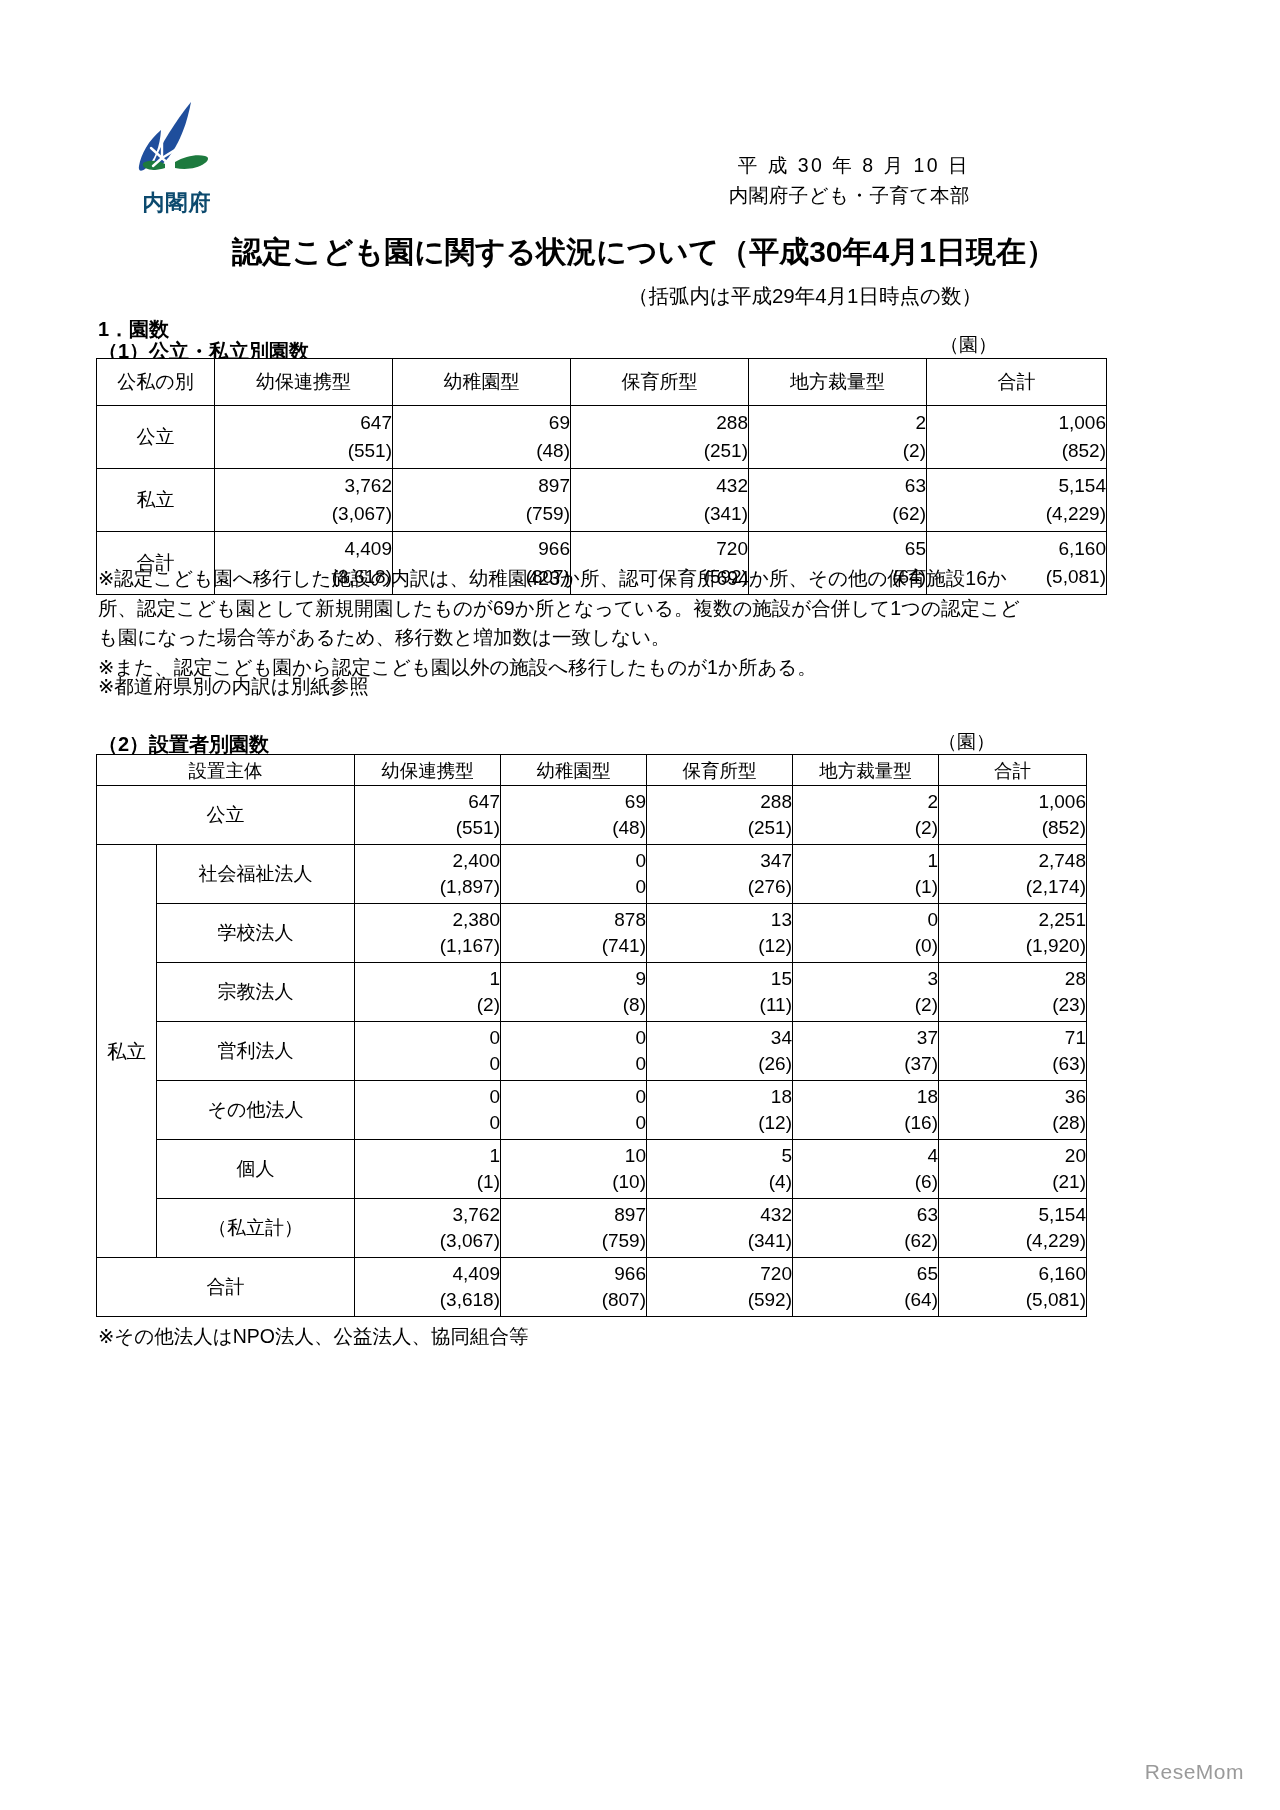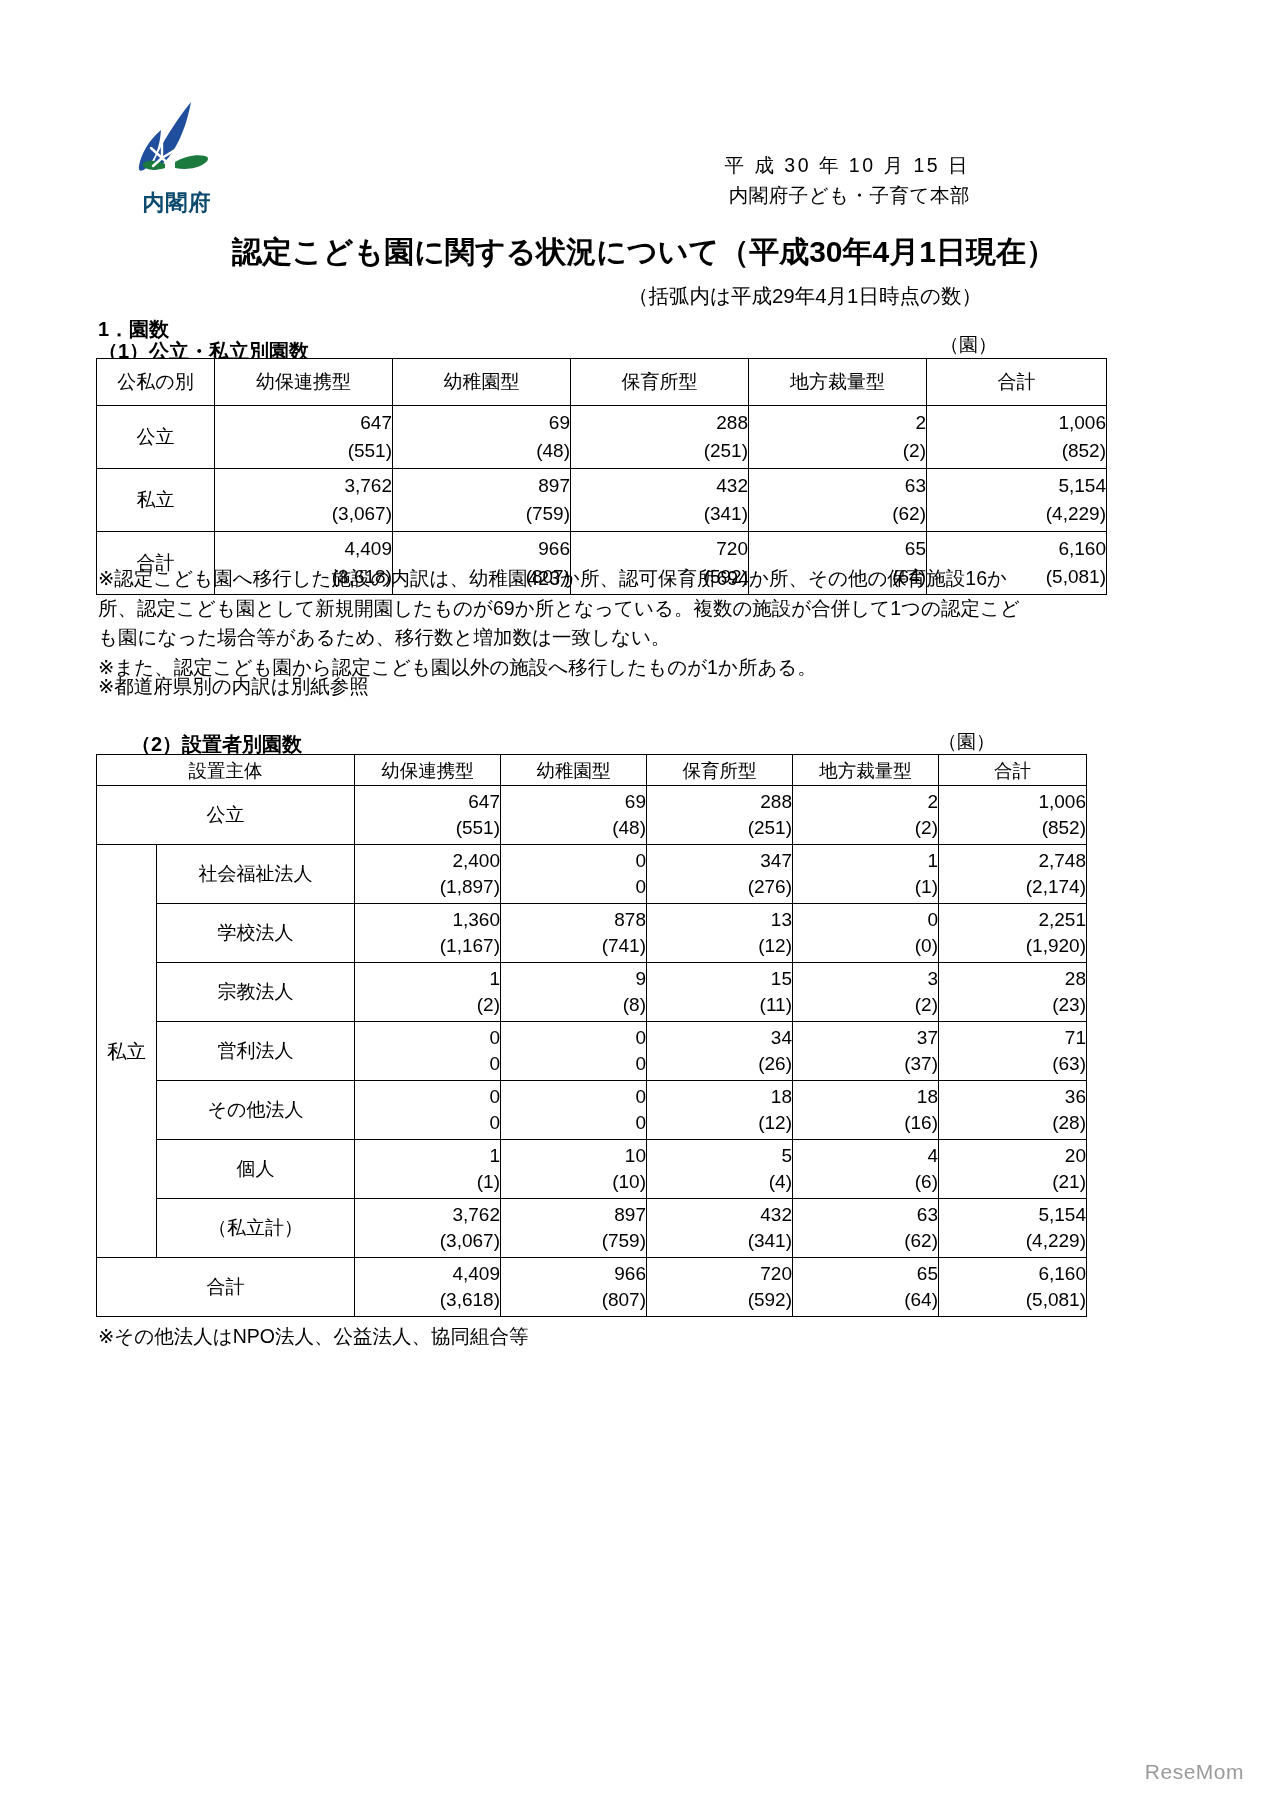--- a/index.html
+++ b/index.html
@@ -202,21 +202,21 @@
             <line x1="31" y1="58" x2="44" y2="50"></line>
             <line x1="31" y1="58" x2="22" y2="66"></line>
             <line x1="31" y1="58" x2="40" y2="66"></line>
           </g>
         </svg>
       </div>
       <div class="logo-caption">内閣府</div>
     </div>
 
     <div class="dateline">
-      <div class="d1">平 成 30 年 10 月 15 日</div>
+      <div class="d1">平 成 30 年 8 月 10 日</div>
       <div class="d2">内閣府子ども・子育て本部</div>
     </div>
   </div>
 
   <div class="doc-title">認定こども園に関する状況について（平成30年4月1日現在）</div>
   <div class="doc-subtitle">（括弧内は平成29年4月1日時点の数）</div>
 
   <div class="sec-h" style="left:98px; top:316px;">1．園数</div>
   <div class="sec-h" style="left:98px; top:338px;">（1）公立・私立別園数</div>
   <div class="unit-label" style="left:940px; top:332px;">（園）</div>
@@ -313,21 +313,21 @@
     </tbody>
   </table>
 
   <div class="note-block" style="left:98px; top:564px;">
     <p>※認定こども園へ移行した施設の内訳は、幼稚園423か所、認可保育所694か所、その他の保育施設16か所、認定こども園として新規開園したものが69か所となっている。複数の施設が合併して1つの認定こども園になった場合等があるため、移行数と増加数は一致しない。</p>
     <p>※また、認定こども園から認定こども園以外の施設へ移行したものが1か所ある。</p>
   </div>
 
   <div class="note" style="left:98px; top:672px;">※都道府県別の内訳は別紙参照</div>
 
-  <div class="sec-h" style="left:98px; top:731px;margin-left:33px;">（2）設置者別園数</div>
+  <div class="sec-h" style="left:98px; top:731px;">（2）設置者別園数</div>
   <div class="unit-label" style="left:938px; top:729px;">（園）</div>
 
   <table class="grid" id="table2">
     <colgroup>
       <col style="width:60px">
       <col style="width:198px">
       <col style="width:146px">
       <col style="width:146px">
       <col style="width:146px">
       <col style="width:146px">
@@ -390,21 +390,21 @@
         </td>
         <td class="numcell">
           <span class="cur">2,748</span>
           <span class="prev">(2,174)</span>
         </td>
       </tr>
 
       <tr>
         <td class="rowlabel">学校法人</td>
         <td class="numcell">
-          <span class="cur">1,360</span>
+          <span class="cur">2,380</span>
           <span class="prev">(1,167)</span>
         </td>
         <td class="numcell">
           <span class="cur">878</span>
           <span class="prev">(741)</span>
         </td>
         <td class="numcell">
           <span class="cur">13</span>
           <span class="prev">(12)</span>
         </td>

